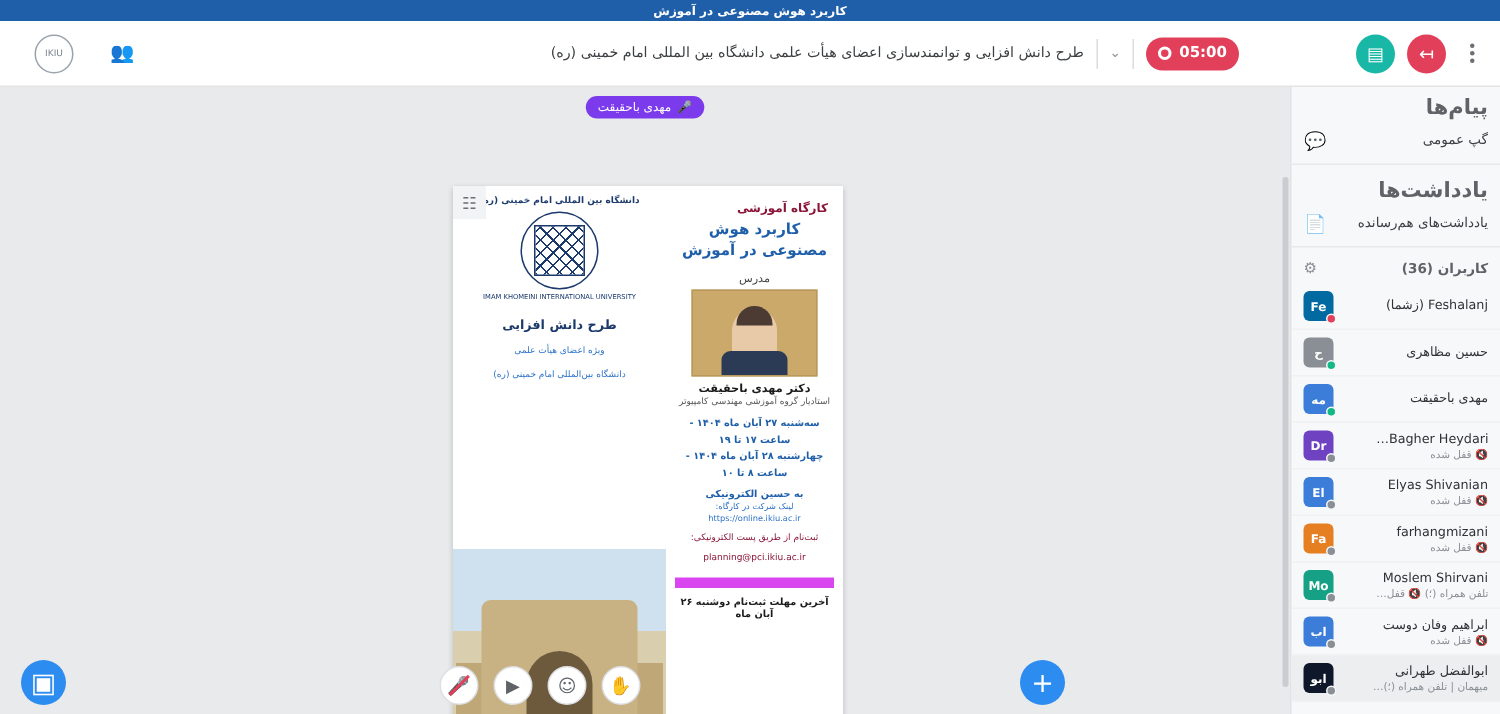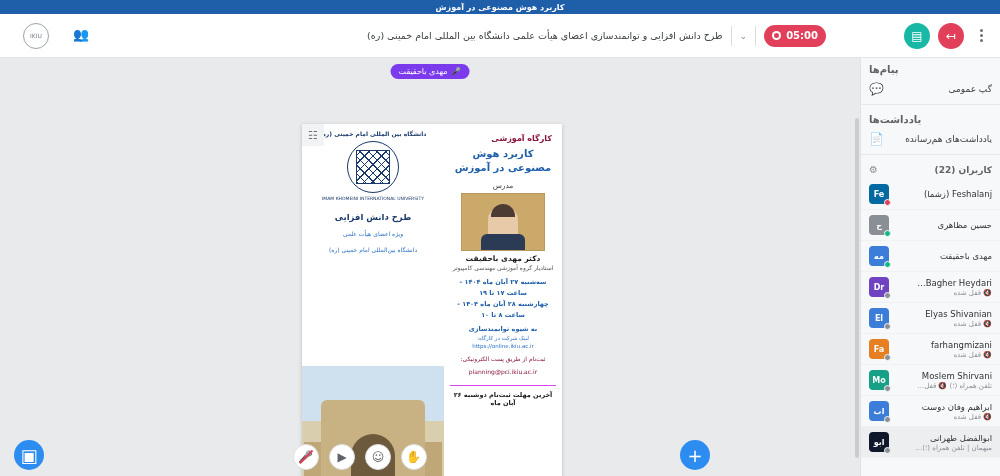--- a/index.html
+++ b/index.html
@@ -64,22 +64,22 @@
     font-size: 6px; color: #7b848e;
   }
 
   
   .sidebar {
     position: absolute; top: 58px; right: 0; width: 140px; height: 418px;
     background: #f7f8f9; border-left: 1px solid #e0e2e5; direction: rtl;
     font-size: 9px; color: #3c4043; overflow: hidden;
   }
   .sb-section {
-    display: flex; align-items: center; justify-content: flex-end;
-    padding: 6px 8px 2px 8px; font-size: 10px; color: #5f6368; font-weight: bold;
+    display: flex; align-items: center; justify-content: flex-start;
+    padding: 6px 8px 2px 8px; font-size: 14px; color: #5f6368; font-weight: bold;
   }
   .sb-row {
     display: flex; align-items: center; justify-content: space-between;
     padding: 5px 8px; gap: 6px;
   }
   .sb-row .lbl { font-size: 9px; color: #3c4043; }
   .sb-ico { color: #6b6f76; font-size: 12px; width: 16px; text-align: center; }
   .sb-divider { height: 1px; background: #e6e8ea; margin: 3px 0; }
 
   .users-head { display: flex; align-items: center; justify-content: space-between; padding: 6px 8px 4px 8px; }
@@ -151,21 +151,21 @@
   .speaker-name { font-size: 7.5px; color: #1b1b1b; font-weight: bold; }
   .speaker-role { font-size: 6px; color: #555; margin-top: 1px; }
 
   .sched { margin-top: 6px; }
   .sched div { font-size: 6.5px; color: #1f5fa9; line-height: 1.7; font-weight: bold; }
   .online-note { font-size: 6.5px; color: #1f5fa9; margin-top: 4px; font-weight: bold; }
   .link { font-size: 5.5px; color: #2d72c7; word-break: break-all; margin-top: 2px; }
   .epost { font-size: 6px; color: #8a1538; margin-top: 6px; }
   .deadline {
     margin-top: 10px; font-size: 6.5px; color: #1b1b1b; font-weight: bold;
-    border-top: 1px solid #d946ef; padding-top: 5px;
+    border-top: 7px solid #d946ef; padding-top: 5px;
   }
 
   .uni-logo-row { display: flex; align-items: center; justify-content: center; gap: 4px; margin-bottom: 4px; }
   .uni-name-fa { font-size: 6px; color: #1b3a6b; font-weight: bold; }
   .emblem {
     width: 52px; height: 52px; border: 1.5px solid #1b3a6b; border-radius: 50%;
     margin: 2px auto 3px; position: relative; background:#fff;
     display:flex; align-items:center; justify-content:center;
   }
   .emblem .grid {
@@ -287,21 +287,21 @@
           <div class="modarres">مدرس</div>
           <div class="photo-frame">
               <div class="face"></div>
             </div>
           <div class="speaker-name">دکتر مهدی باحقیقت</div>
           <div class="speaker-role">استادیار گروه آموزشی مهندسی کامپیوتر</div>
           <div class="sched">
             <div>سه‌شنبه ۲۷ آبان ماه ۱۴۰۴ - ساعت ۱۷ تا ۱۹</div>
             <div>چهارشنبه ۲۸ آبان ماه ۱۴۰۴ - ساعت ۸ تا ۱۰</div>
           </div>
-          <div class="online-note">به شیوه توانمندسازی</div>
+          <div class="online-note">به حسین الکترونیکی</div>
           <div class="link">لینک شرکت در کارگاه:</div>
           <div class="link">https://online.ikiu.ac.ir</div>
           <div class="epost">ثبت‌نام از طریق پست الکترونیکی:</div>
           <div class="epost">planning@pci.ikiu.ac.ir</div>
           <div class="deadline">آخرین مهلت ثبت‌نام دوشنبه ۲۶ آبان ماه</div>
         </div>
 
         <div class="slide-right">
           <div class="uni-logo-row">
             <span class="uni-name-fa">دانشگاه بین المللی امام خمینی (ره)</span>
@@ -351,21 +351,21 @@
       <span>یادداشت‌ها</span>
     </div>
     <div class="sb-row">
       <span class="lbl">یادداشت‌های هم‌رسانده</span>
       <span class="sb-ico">📄</span>
     </div>
 
     <div class="sb-divider"></div>
 
     <div class="users-head">
-      <span class="title">کاربران (22)</span>
+      <span class="title">کاربران (36)</span>
       <span class="gear">⚙</span>
     </div>
 
     <div id="user-list">
         <div class="user-row">
           <div class="u-meta">
             <div class="u-name">Feshalanj (زشما)</div>
             <div class="u-sub"></div>
           </div>
           <div class="avatar" style="background: #0369a1;">Fe<span class="st" style="background: rgb(226, 64, 90);"></span></div>

